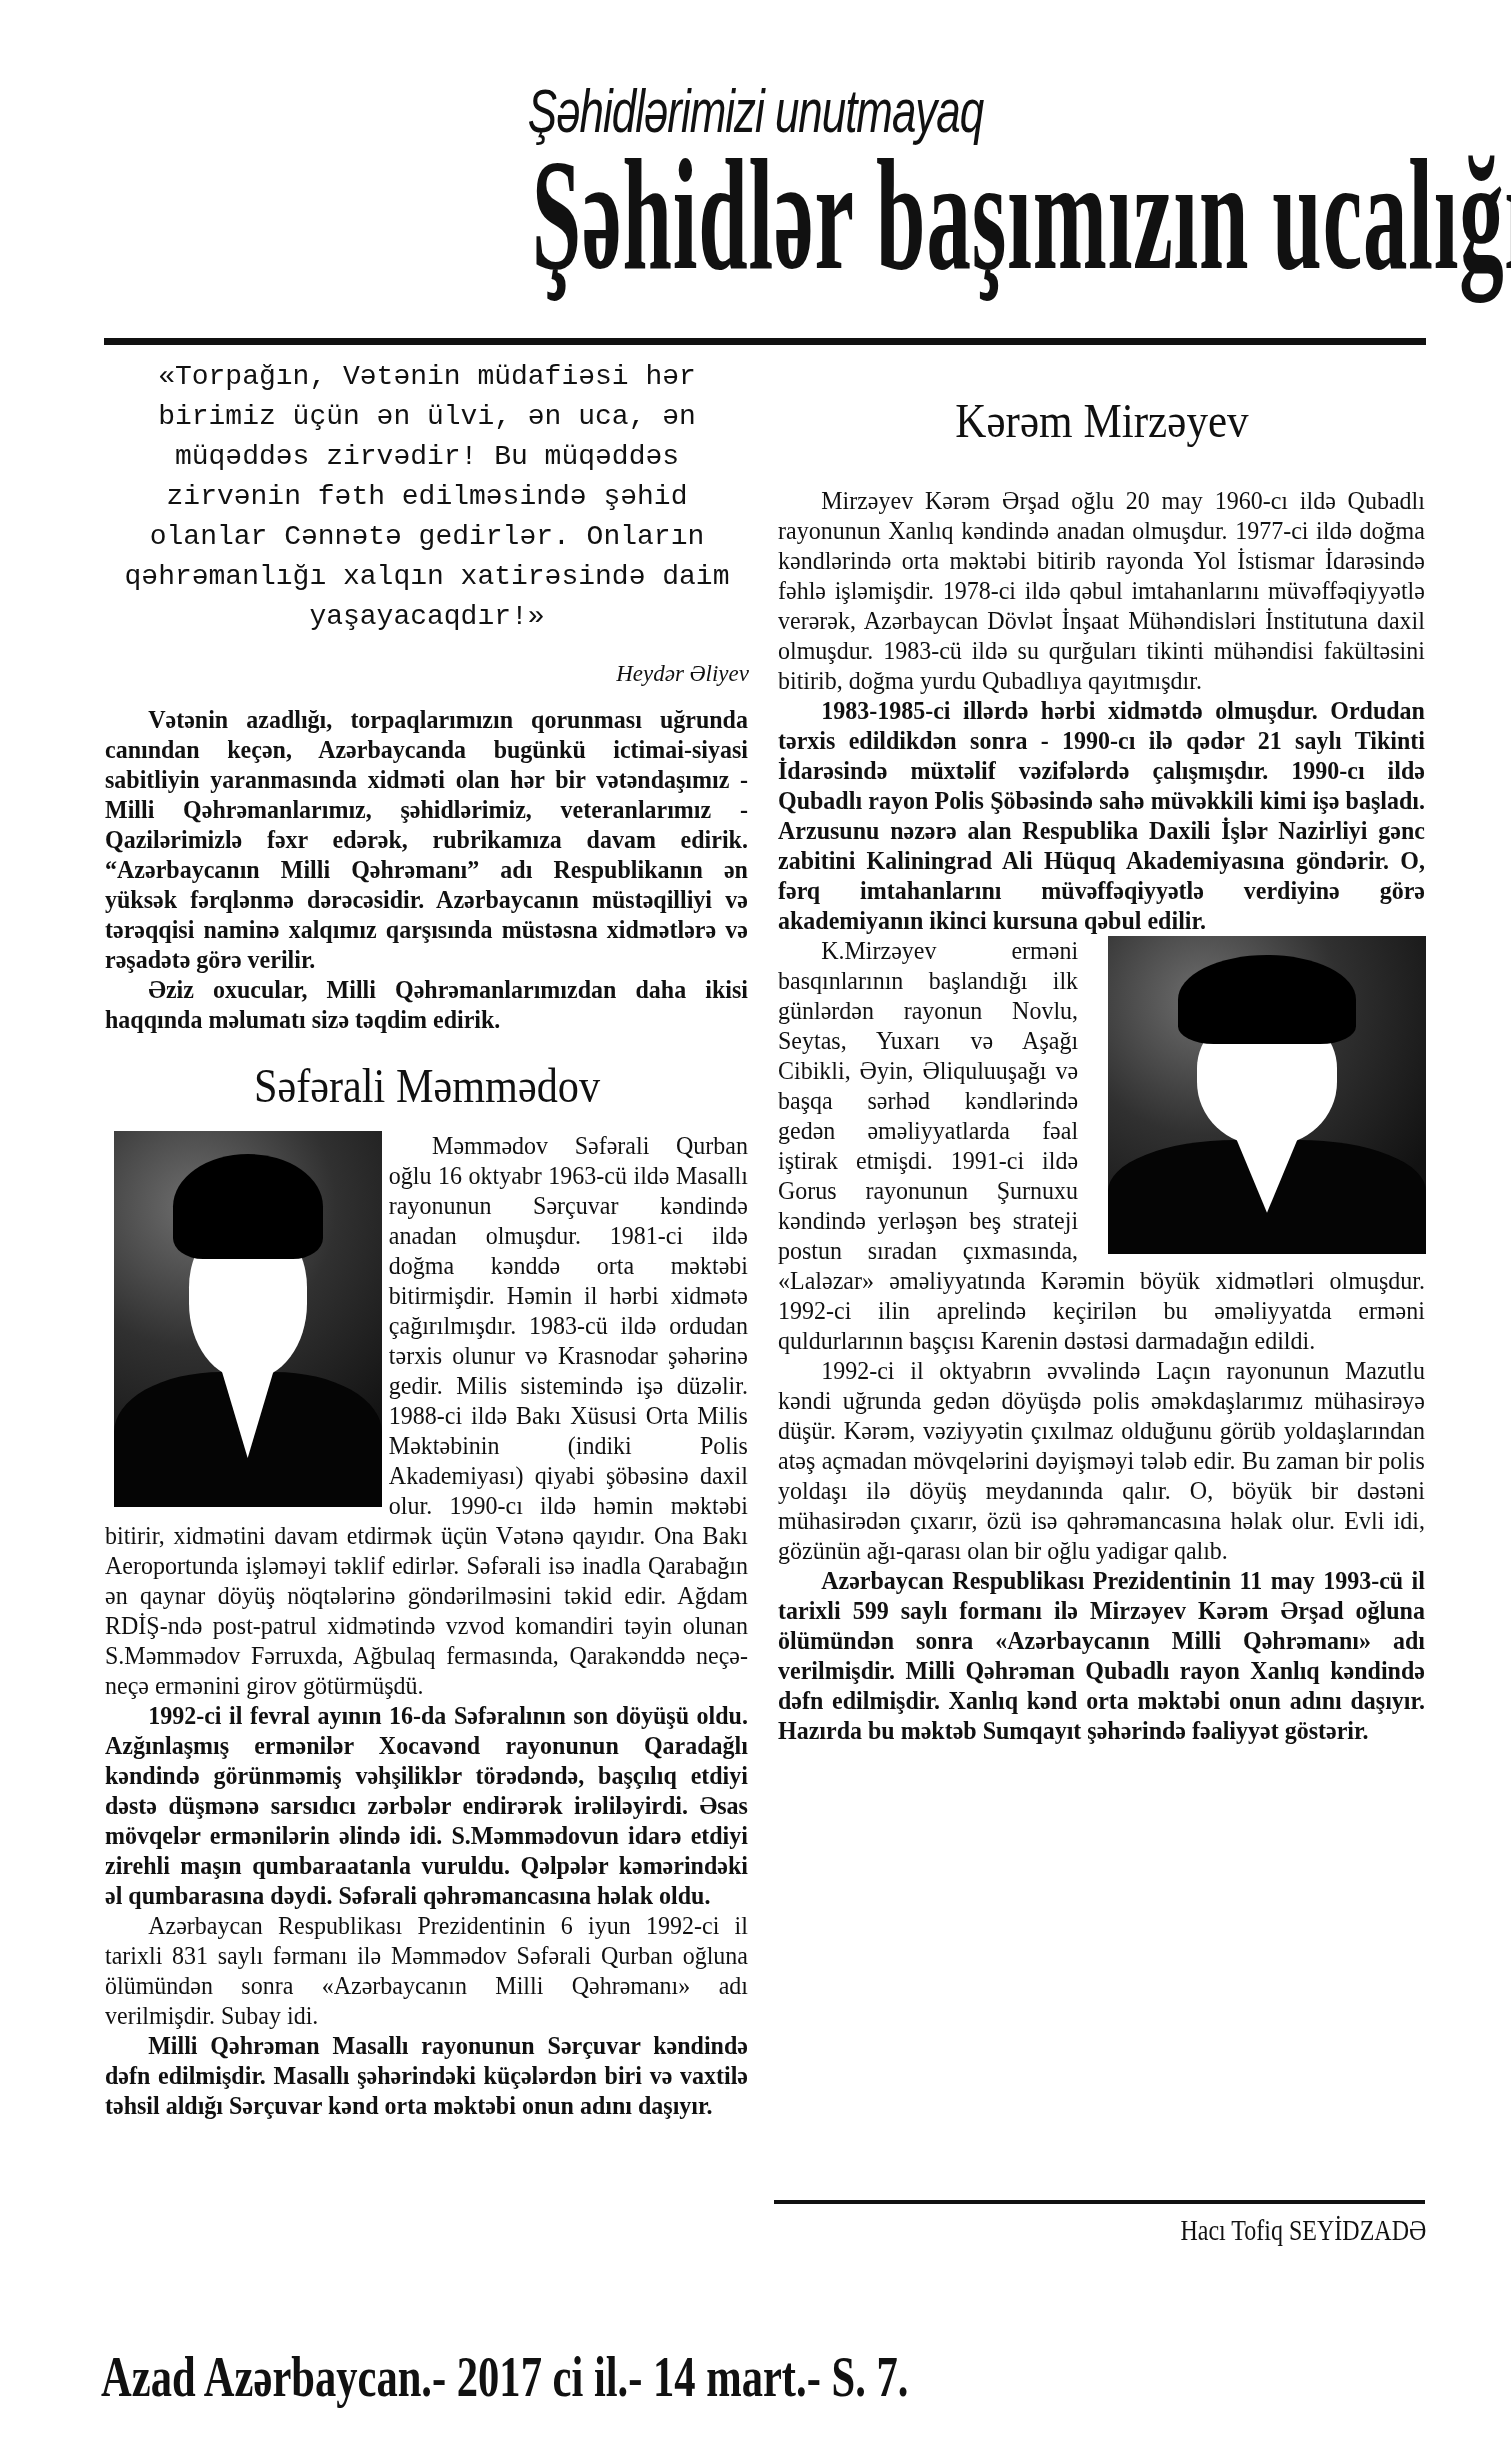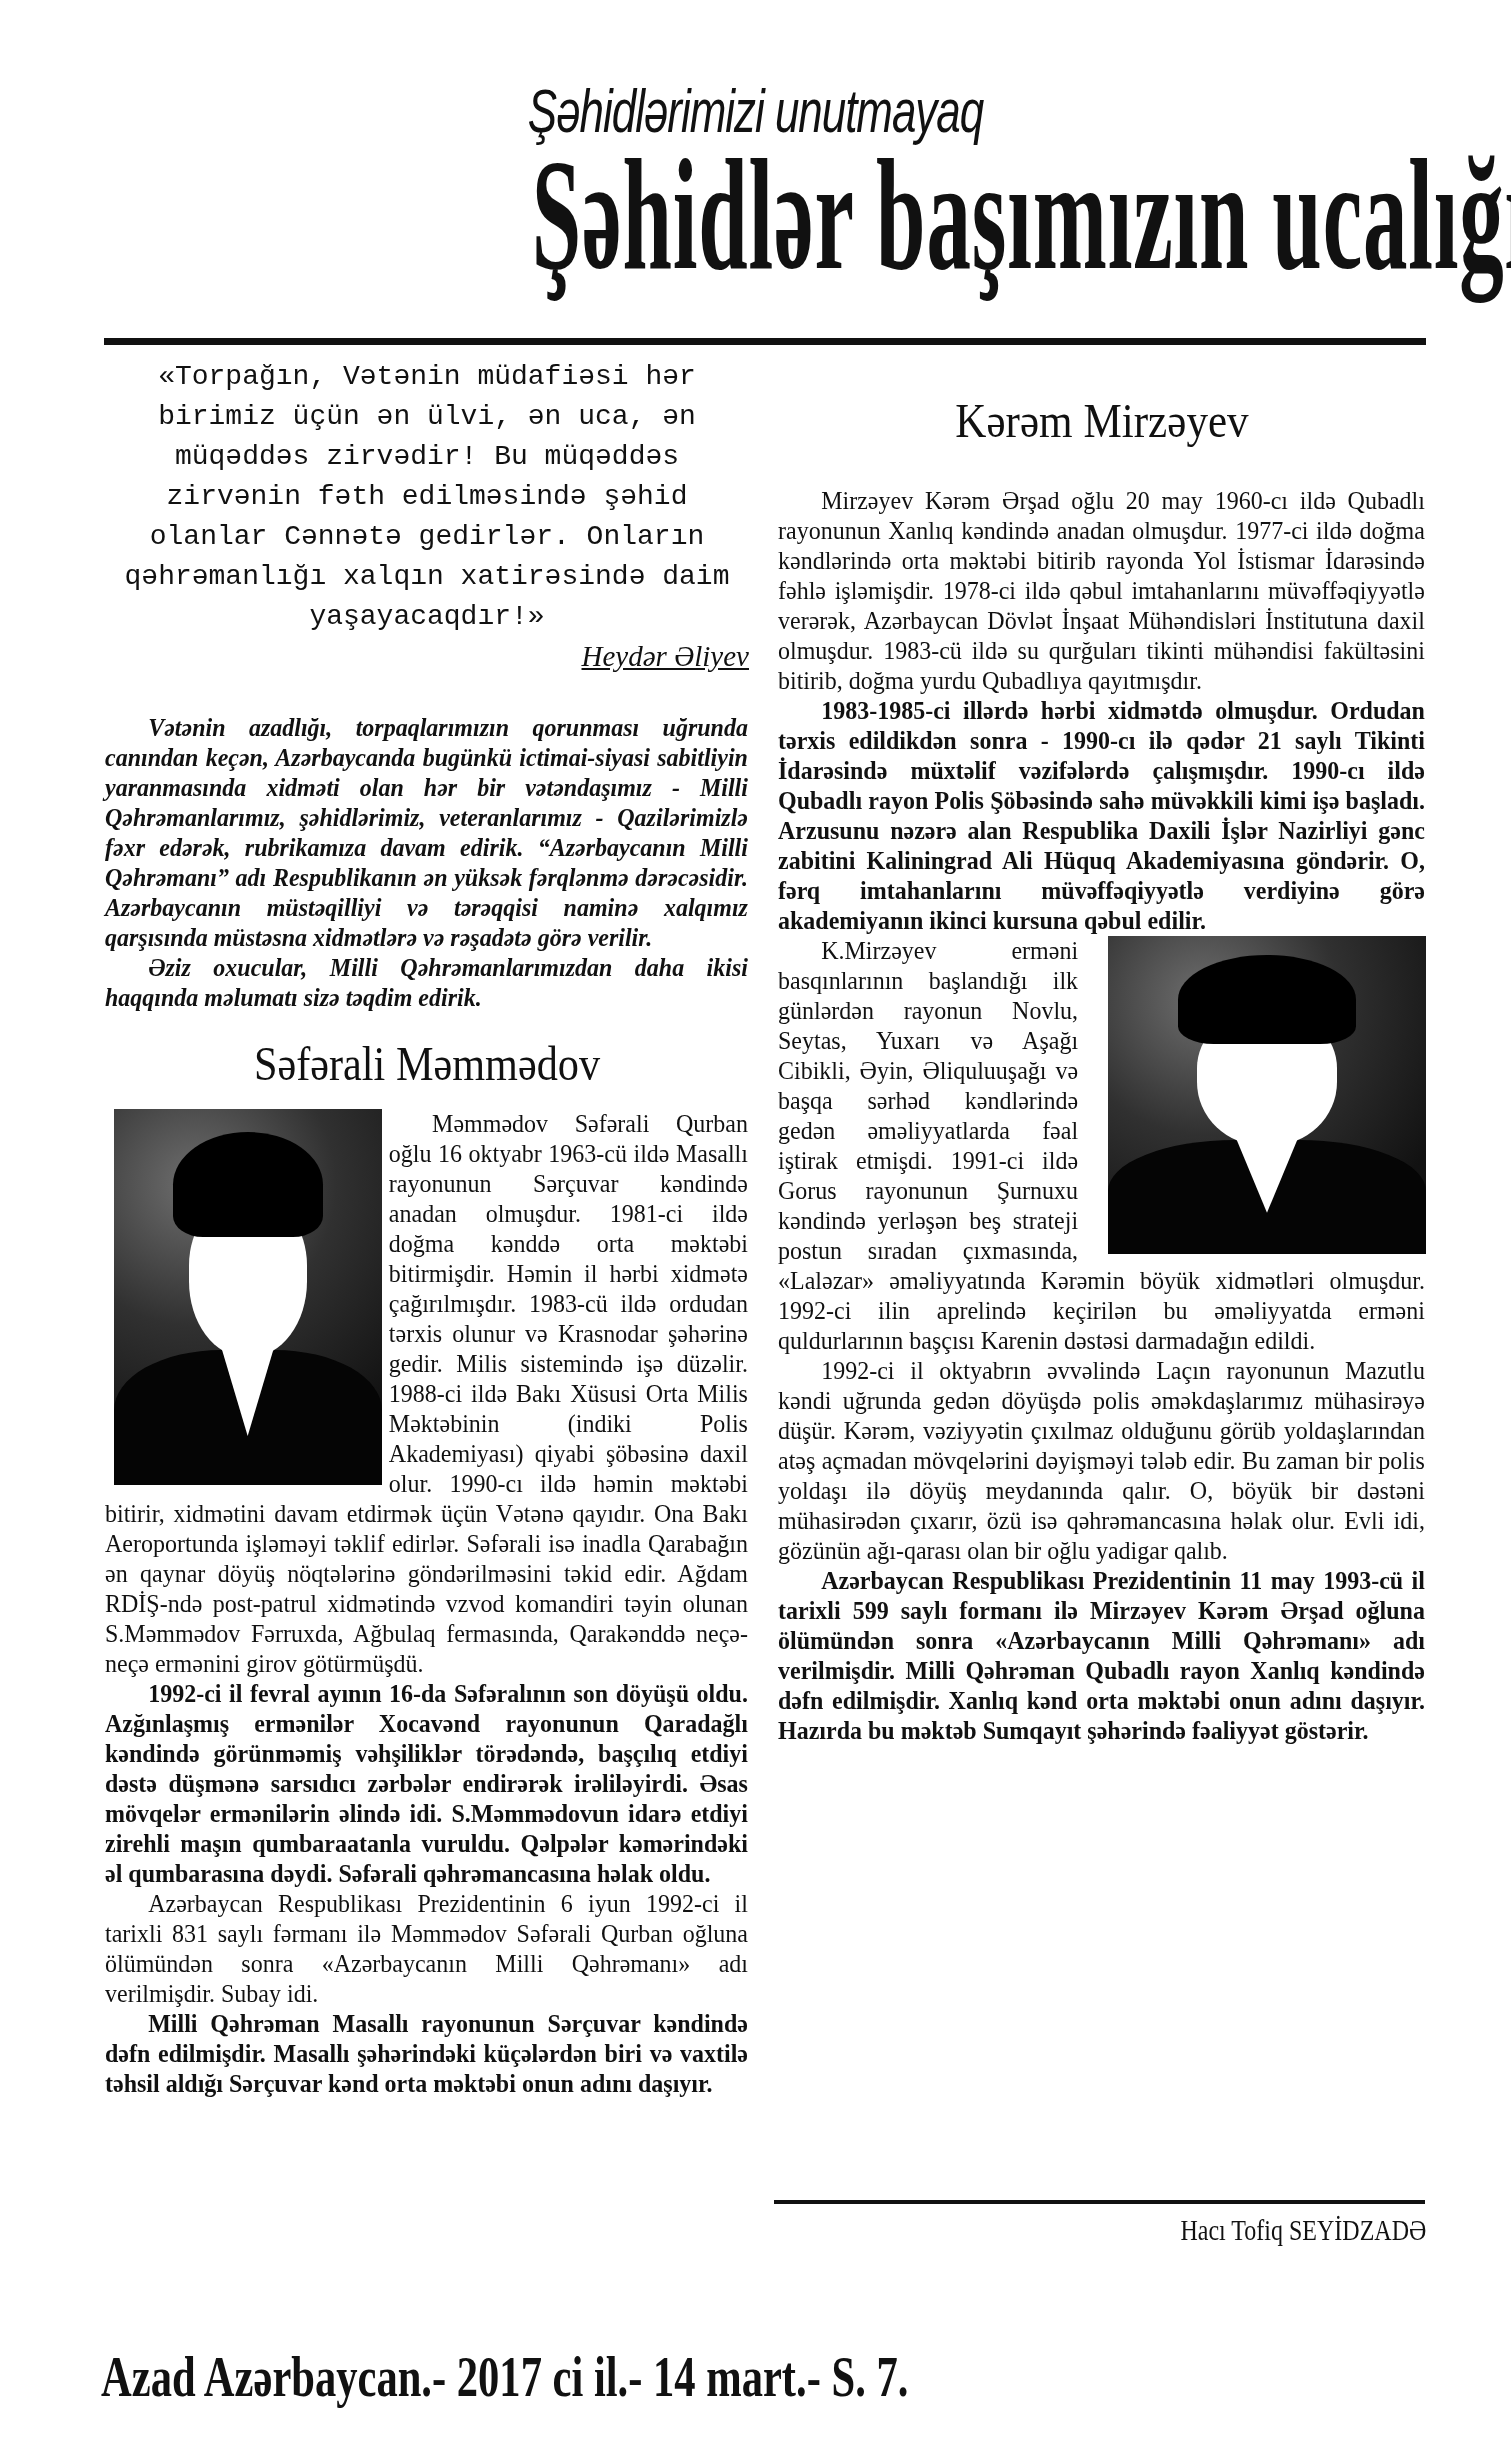--- a/index.html
+++ b/index.html
@@ -5,24 +5,24 @@
   html, body { margin: 0; padding: 0; background: #ffffff; }
   body { width: 1511px; height: 2462px; position: relative; overflow: hidden; color: #111; font-family: "Liberation Serif", serif; }
   .kicker { position: absolute; left: 0; width: 1511px; top: 76px; text-align: center; font-family: "Liberation Sans", sans-serif; font-style: italic; font-size: 61px; letter-spacing: -1.4px; transform: scaleX(0.72); transform-origin: center; white-space: nowrap; }
   .headline { position: absolute; left: 94px; top: 127px; width: 1332px; text-align: center; font-family: "Liberation Serif", serif; font-weight: bold; font-size: 159px; line-height: 174px; white-space: nowrap; }
   .headline span { display: inline-block; transform: scaleX(0.56); transform-origin: center; letter-spacing: 1.4px; }
   .rule-top { position: absolute; left: 104px; top: 338px; width: 1322px; height: 6.5px; background: #111; }
   .col { position: absolute; top: 347px; }
   .col-left { left: 105px; width: 644px; }
   .col-right { left: 778px; width: 648px; }
   .quote { margin-top: 10px; text-align: center; font-family: Liberation Mono, monospace; font-size: 28px; line-height: 40px; padding-left: 0; }
-  .attribution { text-align: right; font-style: italic; font-size: 29px; margin-top: 3px; padding-right: 0; text-decoration: underline; }
+  .attribution { text-align: right; font-style: italic; font-size: 23px; margin-top: 24px; padding-right: 0; }
   .para { text-align: justify; font-size: 25px; line-height: 30px; margin: 0; text-indent: 45px; transform: scaleX(0.96); transform-origin: left; width: 104%; }
   .para.bold { font-weight: bold; }
-  .intro { margin-top: 40px; font-style: italic; }
+  .intro { margin-top: 18px; }
   .subhead { text-align: center; font-size: 48px; line-height: 58px; margin: 22px 0 16px; transform: scaleX(0.88); }
   .subhead.right { margin: 45px 0 36px; font-size: 49px; }
   .photo { background: #1a1a1a; position: relative; overflow: hidden; }
   .photo-left { float: left; width: 268px; height: 376px; margin: 0 19px 5.8px 8.7px; }
   .photo-right { float: right; width: 318px; height: 318px; margin: 0 0 7.2px 17.4px; }
   .photo .bg { position: absolute; inset: 0; background: radial-gradient(circle at 30% 20%, #777 0, #333 40%, #111 80%); opacity: .9; }
   .photo .face { position: absolute; left: 28%; top: 24%; width: 44%; height: 42%; background: #fff; border-radius: 42% 42% 48% 48%; }
   .photo .hair { position: absolute; left: 22%; top: 6%; width: 56%; height: 28%; background: #000; border-radius: 50% 50% 20% 20%; }
   .photo .shoulders { position: absolute; left: 0; top: 64%; width: 100%; height: 40%; background: #050505; border-radius: 40% 40% 0 0; }
   .photo .collar { position: absolute; left: 40%; top: 63%; width: 20%; height: 24%; background: #fff; clip-path: polygon(0 0, 100% 0, 50% 100%); }

